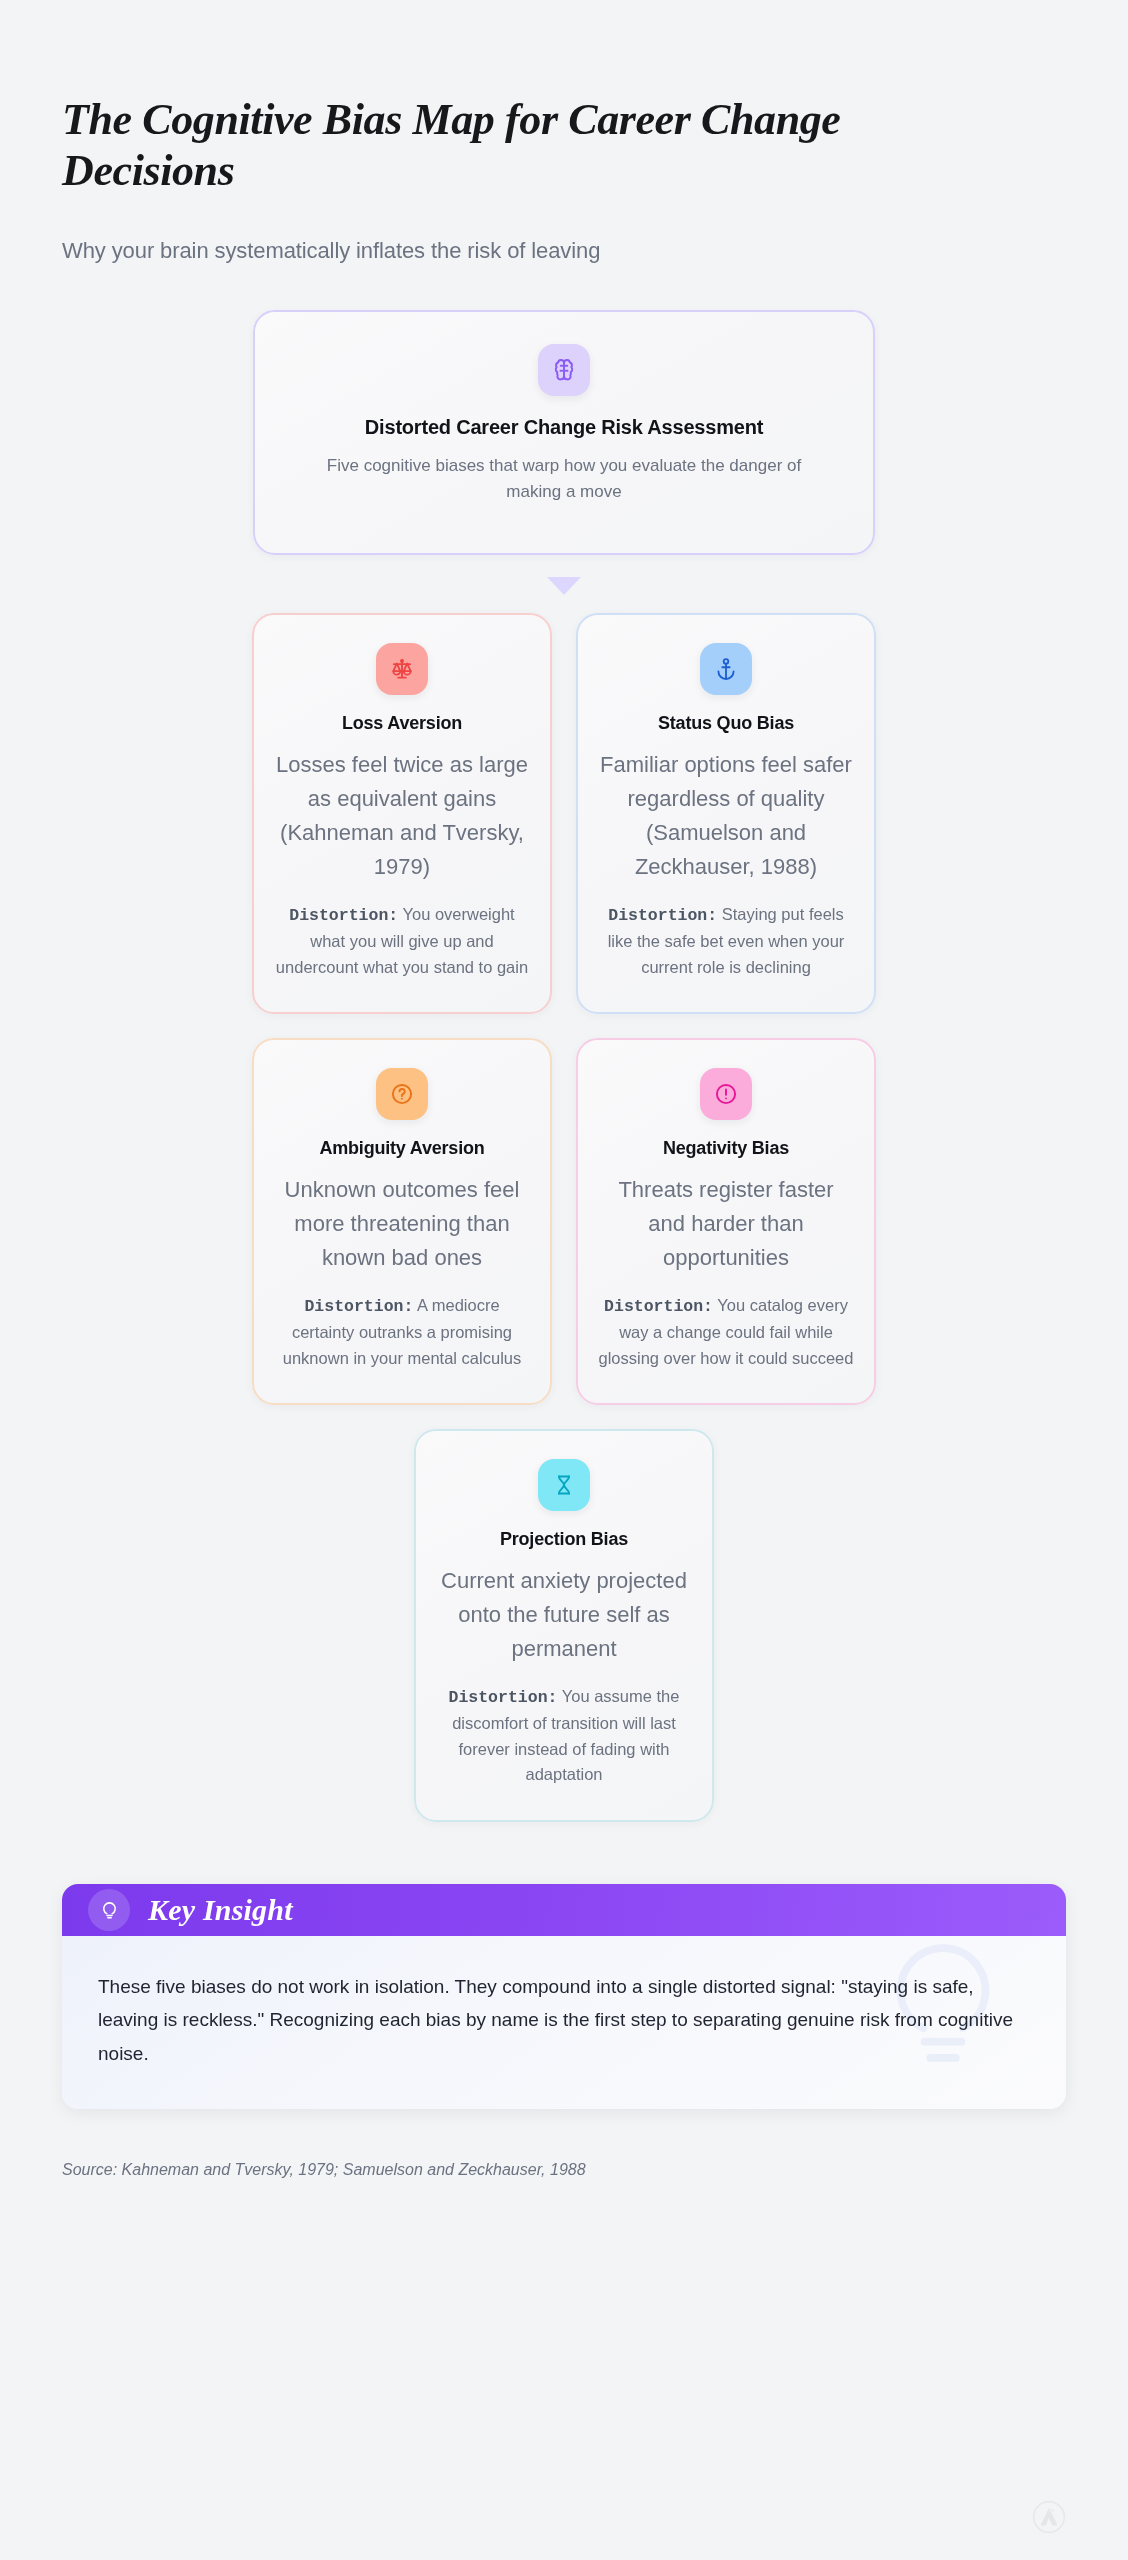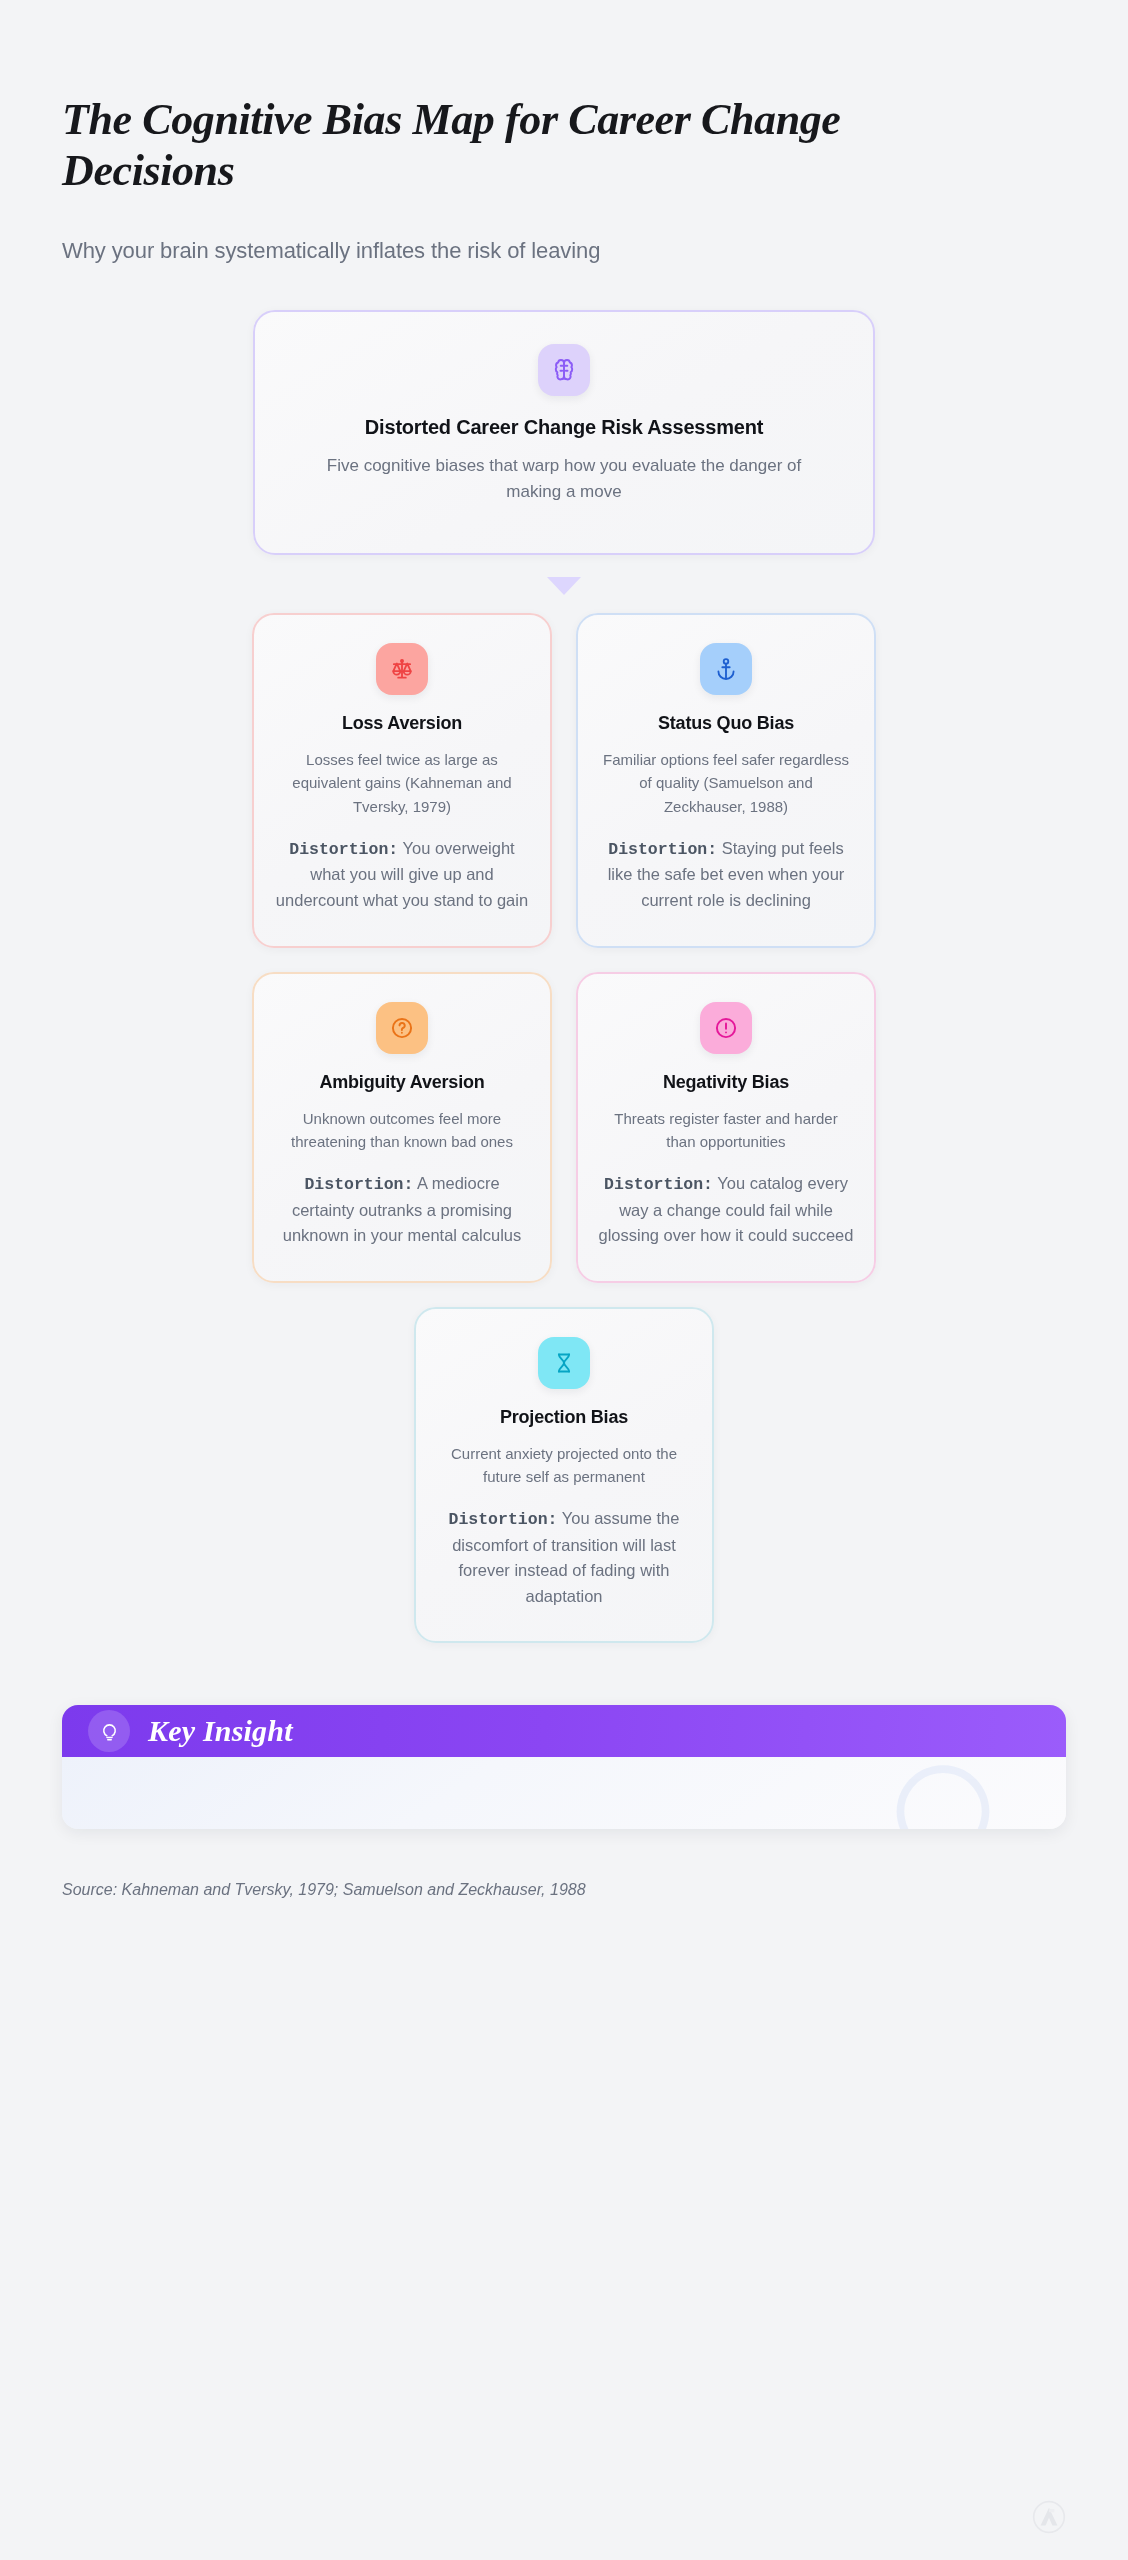--- a/index.html
+++ b/index.html
@@ -139,21 +139,21 @@
     row-gap: 24px;
     justify-content: center;
   }
 
   .leaf-card {
     width: 300px;
     padding: 30px 22px 34px 22px;
   }
 
   .leaf-card .card-title { margin-top: 18px; font-size: 18px; }
-  .leaf-card .card-desc  { font-size: 15px; }
+  .leaf-card .card-desc  { font-size: 22px; }
   .leaf-card .card-distortion { font-size: 16.5px; }
 
   .solo-row {
     width: 624px;
     display: flex;
     justify-content: center;
     margin-top: 24px;
   }
 
   
@@ -357,20 +357,21 @@
       </span>
       <span class="insight-title">Key Insight</span>
     </div>
     <div class="insight-body">
       <span class="insight-watermark">
         <svg width="170" height="210" viewBox="0 0 24 24" fill="none" stroke="#dbe4f7" stroke-width="1.1" stroke-linecap="round" stroke-linejoin="round">
           <path d="M9.2 16.4a6 6 0 1 1 5.6 0"></path>
           <path d="M9.4 18.3h5.2M10.2 20.6h3.6"></path>
         </svg>
       </span>
+      <p class="insight-text">These five biases do not work in isolation. They compound into a single distorted signal: "staying is safe, leaving is reckless." Recognizing each bias by name is the first step to separating genuine risk from cognitive noise.</p>
     </div>
   </div>
 
   <div class="source">Source: Kahneman and Tversky, 1979; Samuelson and Zeckhauser, 1988</div>
 
   <span class="brand-mark">
     <svg viewBox="0 0 40 40" width="34" height="34" fill="none">
       <circle cx="20" cy="20" r="18" stroke="#d9dbe0" stroke-width="2"></circle>
       <path d="M20 9 L30 30 L24 30 L20 21 L16 30 L10 30 Z" fill="#d4d6dc"></path>
       <rect x="20" y="10.5" width="6.5" height="4" rx="1" fill="#e7e8ec"></rect>

